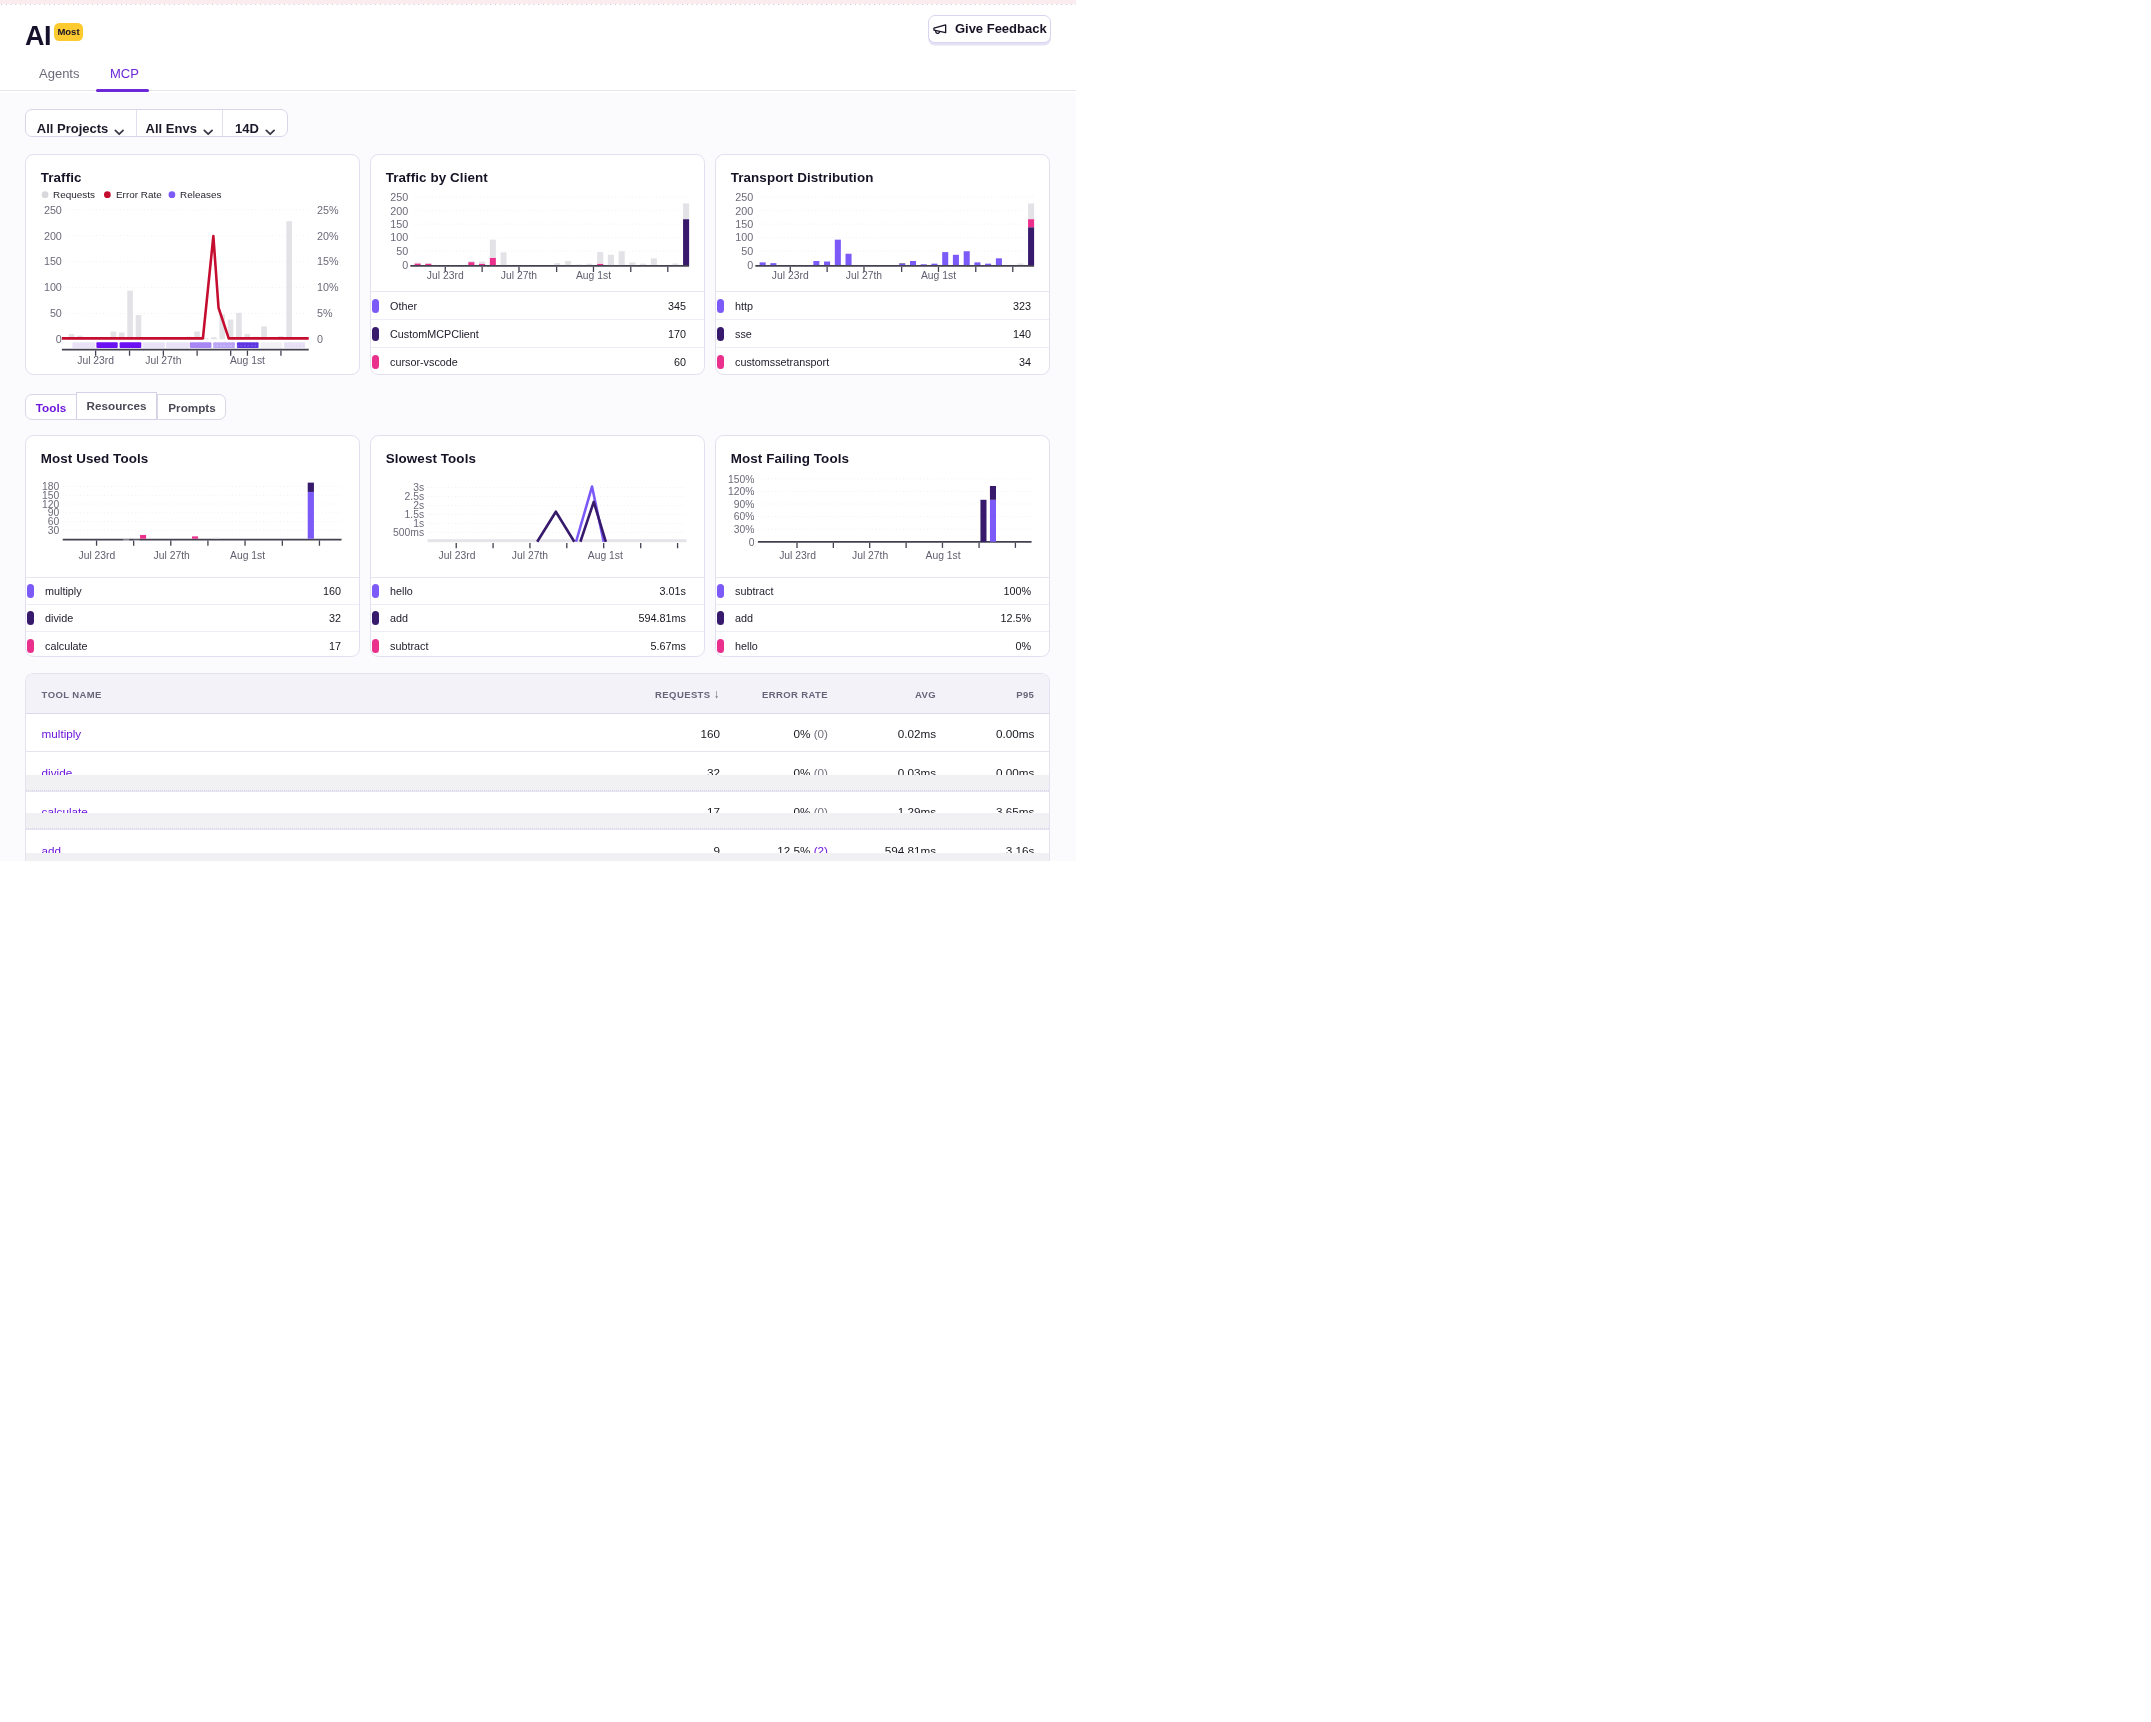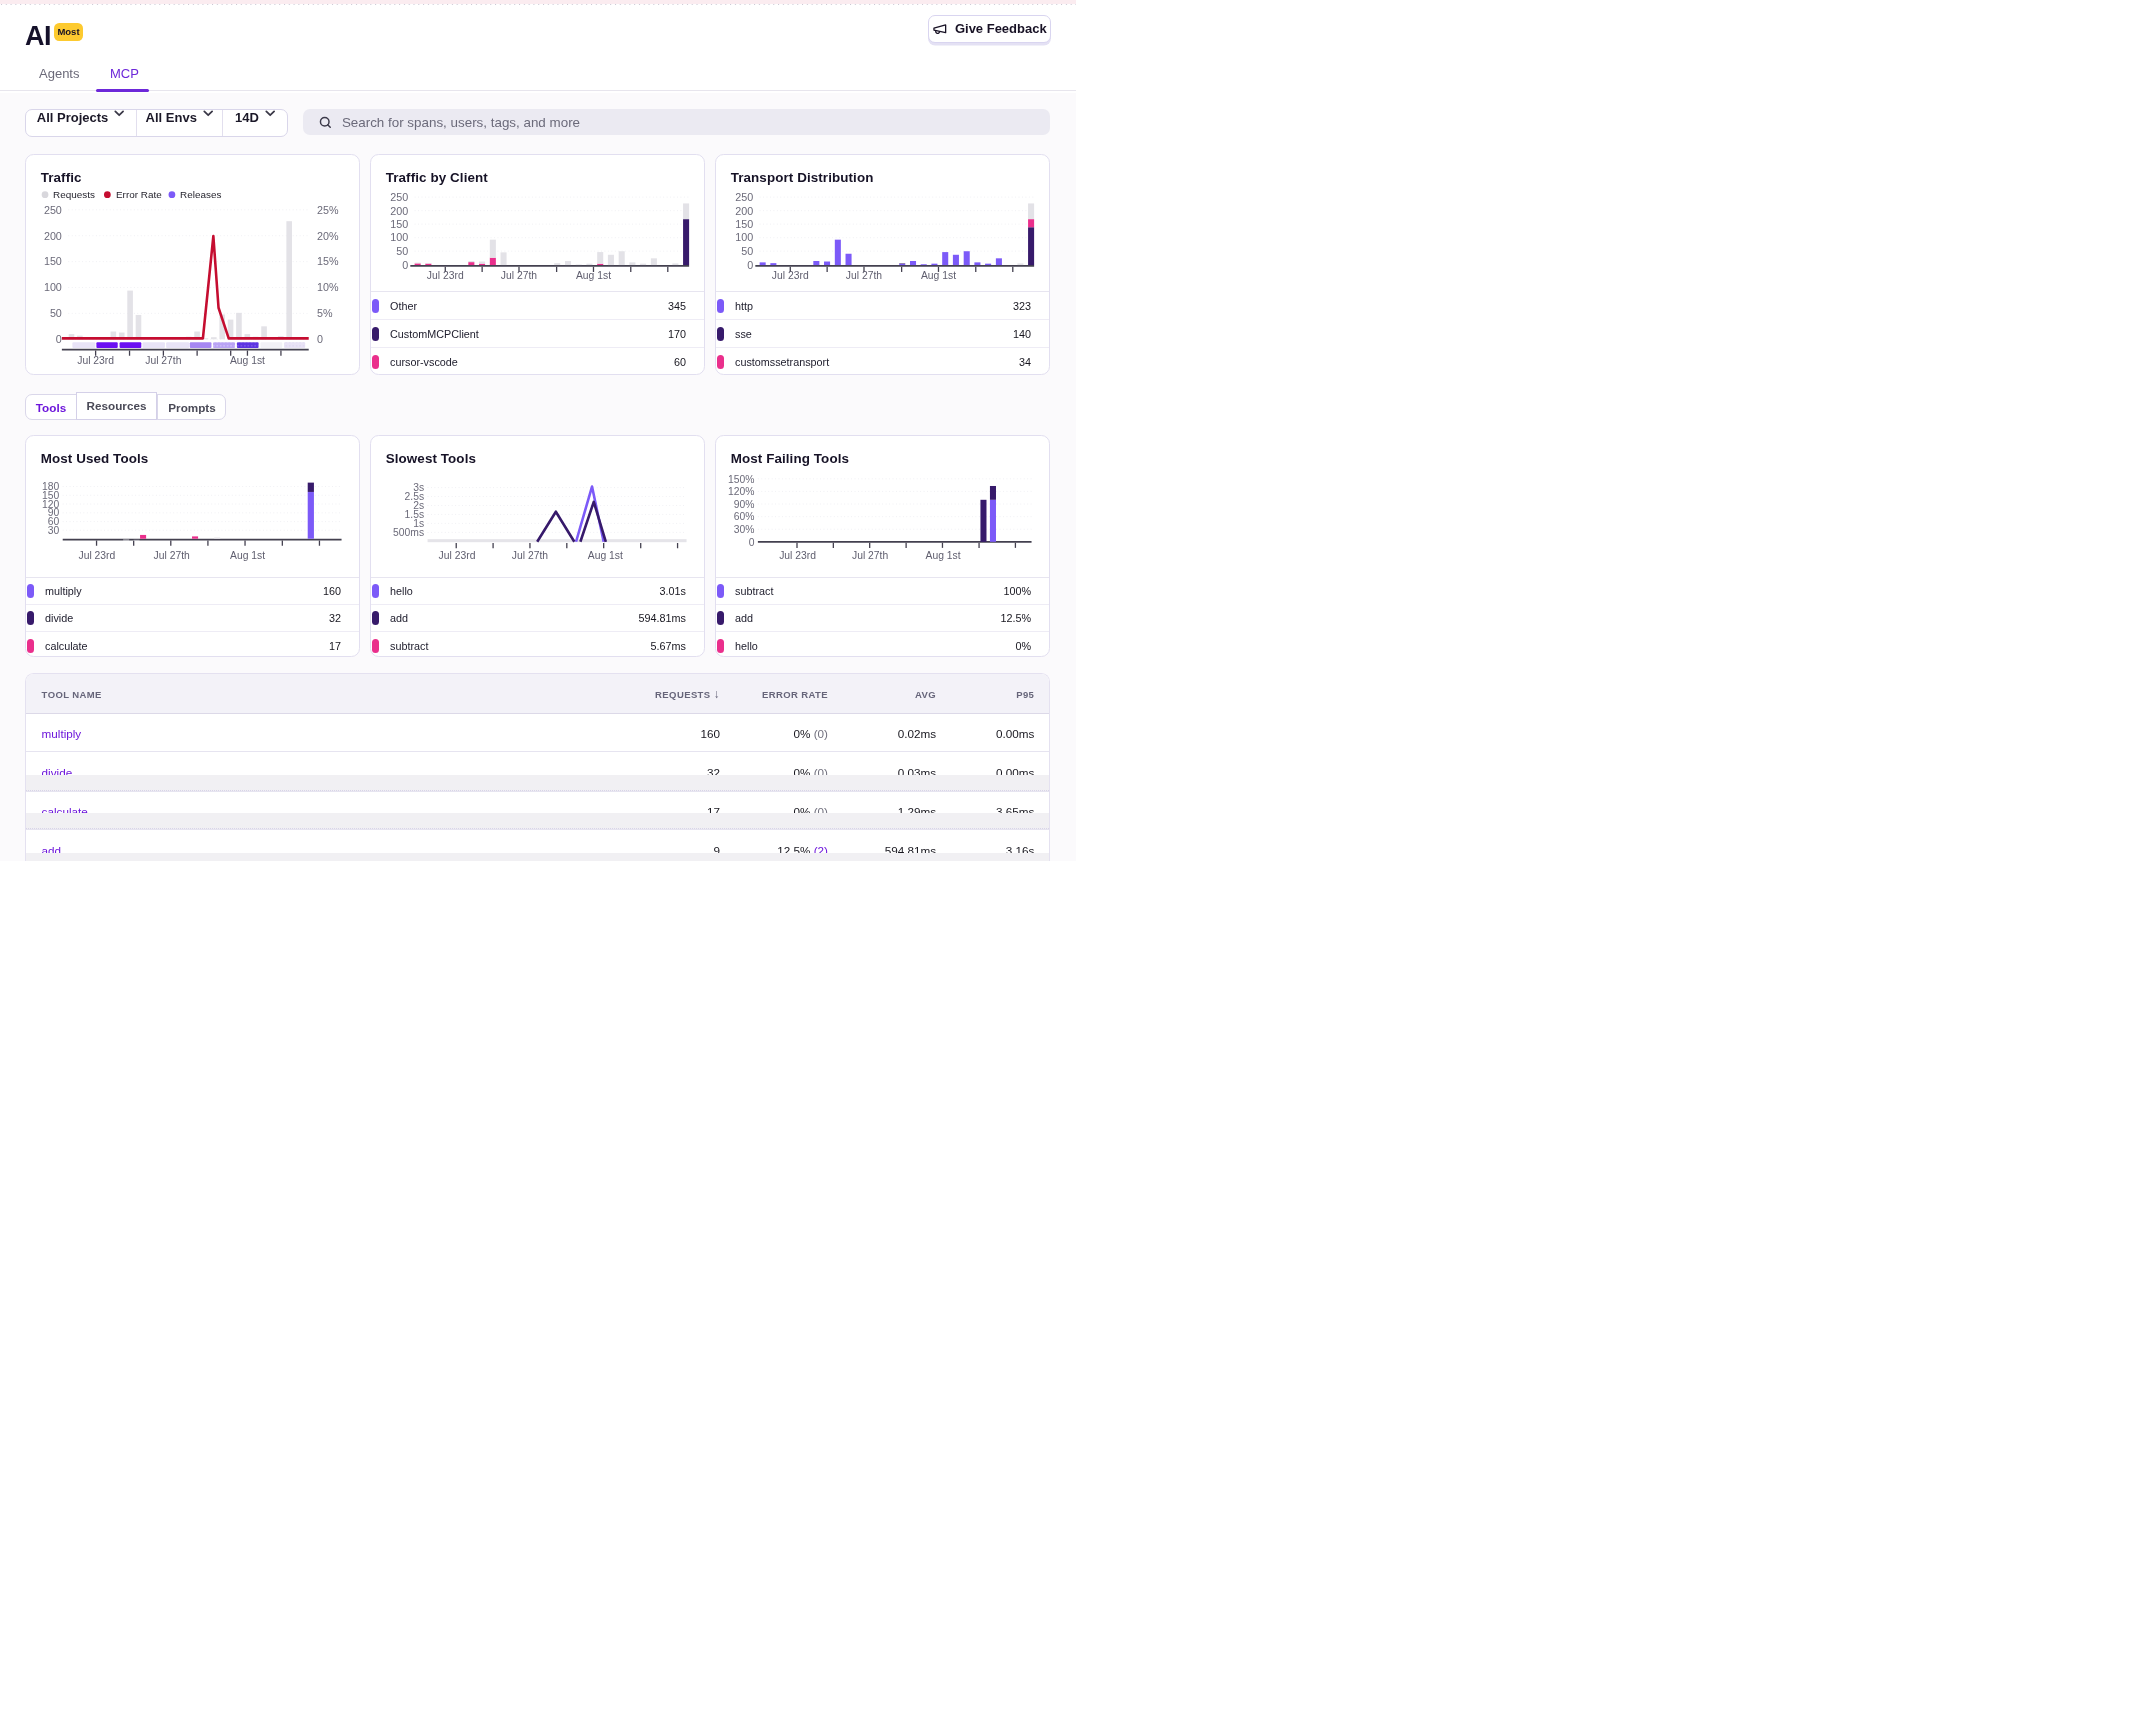--- a/index.html
+++ b/index.html
@@ -9,21 +9,21 @@
 .hdr{position:absolute;left:0;top:5.2px;width:1076px;height:86px;background:#fff;border-bottom:0.9px solid #e7e5ed}
 .ai{position:absolute;left:25px;top:15.6px;font-size:27px;font-weight:bold;color:#15112a;letter-spacing:-0.4px}
 .beta{position:absolute;left:54px;top:18px;width:29px;height:17.7px;background:#fdca2f;border-radius:5.2px;
   font-size:9.5px;font-weight:bold;color:#181225;text-align:center;line-height:17.7px}
 .gfb{position:absolute;left:928px;top:9.5px;width:123px;height:28.5px;background:#fff;border:0.9px solid #d9d5f0;
   border-radius:7px;box-shadow:0 2.6px 0 0 #e4e1f4;font-size:13px;font-weight:bold;color:#181225;
   display:flex;align-items:center;justify-content:center;gap:7px}
 .tab{position:absolute;top:61px;font-size:13px}
 .content{position:absolute;left:0;top:93px;width:1076px;height:769px;background:#fbfafc}
 .fgroup{position:absolute;left:25px;top:15.6px;width:263px;height:28px;background:#fff;border:0.9px solid #d9d6ea;border-radius:7px;display:flex}
-.fcell{position:relative;display:flex;align-items:flex-start;justify-content:center;gap:6px;font-size:13px;font-weight:bold;color:#1b1828}
+.fcell{position:relative;display:flex;align-items:flex-end;justify-content:center;gap:6px;font-size:13px;font-weight:bold;color:#1b1828}
 .fcell+.fcell{border-left:0.9px solid #e2dfee}
 .search{position:absolute;left:303px;top:16.4px;width:747px;height:26px;background:#ebeaf2;border-radius:7px;
   display:flex;align-items:center;font-size:13.4px;color:#6b6a7a}
 .card{position:absolute;background:#fff;border:0.9px solid #e2dff0;border-radius:8.6px;overflow:hidden}
 .ctitle{position:absolute;left:14.7px;top:14.7px;font-size:13.4px;font-weight:bold;color:#161226;letter-spacing:0.1px}
 .chart{position:absolute;left:0;top:0}
 .lgd{position:absolute;left:0;width:100%;border-top:0.9px solid #e7e5f0}
 .lrow{position:relative;border-bottom:0.9px solid #eeecf5}
 .lrow:last-child{border-bottom:none}
 .sw{position:absolute;left:1.3px;top:50%;margin-top:-7px;width:6.5px;height:14px;border-radius:3.5px}
@@ -59,27 +59,20 @@
       <div class="fgroup">
         <div class="fcell" style="width:110px">All Projects <svg width="10.4" height="7" viewBox="0 0 12 8" fill="none" stroke="#3a3847" stroke-width="2" stroke-linecap="round" stroke-linejoin="round">
             <path d="M1.5 1.5 6 6l4.5-4.5"></path>
           </svg></div>
         <div class="fcell" style="width:87px">All Envs <svg width="10.4" height="7" viewBox="0 0 12 8" fill="none" stroke="#3a3847" stroke-width="2" stroke-linecap="round" stroke-linejoin="round">
             <path d="M1.5 1.5 6 6l4.5-4.5"></path>
           </svg></div>
         <div class="fcell" style="width:65px">14D <svg width="10.4" height="7" viewBox="0 0 12 8" fill="none" stroke="#3a3847" stroke-width="2" stroke-linecap="round" stroke-linejoin="round">
             <path d="M1.5 1.5 6 6l4.5-4.5"></path>
           </svg></div>
-      </div>
-      <div class="search">
-        <svg style="margin-left:14.7px" width="14.7" height="14.7" viewBox="0 0 24 24" fill="none" stroke="#3c3a4a" stroke-width="2.4" stroke-linecap="round">
-          <circle cx="11" cy="11" r="7"></circle>
-          <path d="m20 20-4.2-4.2"></path>
-        </svg>
-        <span style="margin-left:9.5px">Search for spans, users, tags, and more</span>
       </div>
       <div class="card" style="left:25px;top:61px;width:335px;height:221px">
         <div class="ctitle">Traffic</div>
         <div style="position:absolute;left:0;top:0;width:335px">
           <svg class="chart" width="335" height="227" viewBox="0 0 387 263">
             <defs>
               <pattern id="u1" width="4" height="4" patternUnits="userSpaceOnUse">
                 <circle cx="1" cy="1" r="0.8" fill="#ffffff" opacity="0.55"></circle>
               </pattern>
               <pattern id="u2" width="4" height="4" patternUnits="userSpaceOnUse">

